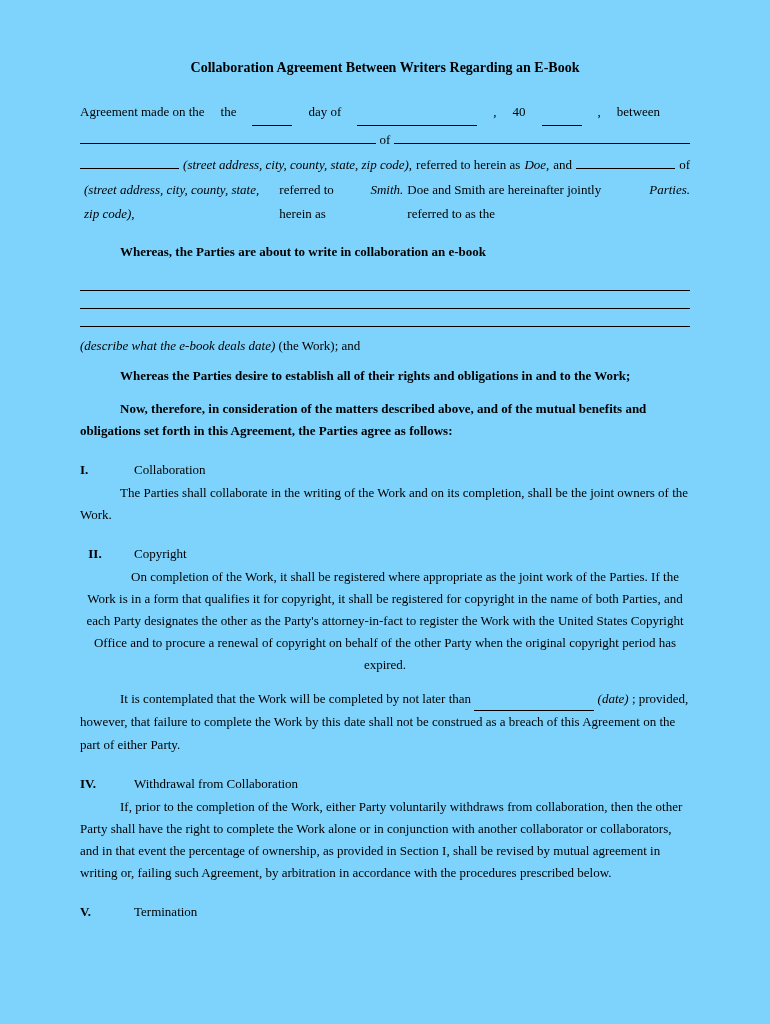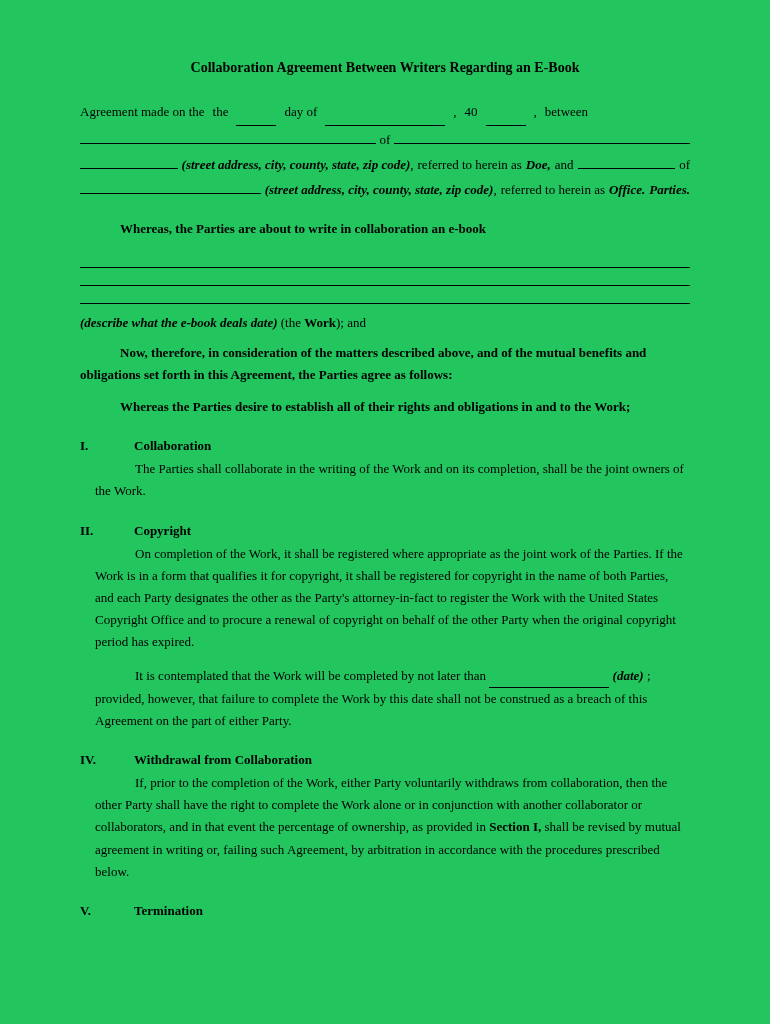--- a/index.html
+++ b/index.html
@@ -13,21 +13,21 @@
       display: flex;
       justify-content: center;
       align-items: flex-start;
       min-height: 100vh;
       font-family: 'Times New Roman', Times, serif;
     }
 
     .page {
       width: 770px;
       min-height: 1024px;
-      background: #22c55e;
+      background: #7dd3fc;
       padding: 60px 80px 60px 80px;
       box-shadow: 0 2px 8px rgba(0,0,0,0.2);
     }
 
     .doc-title {
       text-align: center;
       font-size: 14px;
       font-weight: bold;
       margin-bottom: 24px;
     }
@@ -46,25 +46,25 @@
 
     .full-line {
       display: block;
       border-bottom: 1px solid #000;
       width: 100%;
       margin: 4px 0;
     }
 
     .italic-bold {
       font-style: italic;
-      font-weight: bold;
+      font-weight: normal;
     }
 
     .bold {
-      font-weight: bold;
+      font-weight: normal;
     }
 
     .whereas-para {
       font-size: 13px;
       line-height: 1.7;
       text-indent: 40px;
       margin-bottom: 10px;
       font-weight: bold;
     }
 
@@ -91,37 +91,36 @@
     .section-num {
       font-weight: bold;
       min-width: 30px;
     }
 
     .section-body {
       font-size: 13px;
       line-height: 1.7;
       text-indent: 40px;
       margin-bottom: 8px;
-      margin-left: 15px;
     }
 
     .intro-block {
       font-size: 13px;
       line-height: 1.8;
     }
   </style>
 </head>
 <body>
 
 <div class="page">
 
   <div class="doc-title">Collaboration Agreement Between Writers Regarding an E-Book</div>
 
   <div class="intro-block">
-    <div style="display:flex; flex-wrap:wrap; align-items:baseline; gap:8px; line-height:1.9; font-size:13px;">
+    <div style="display:flex; flex-wrap:wrap; align-items:baseline; gap:16px; line-height:1.9; font-size:13px;">
       <span>Agreement made on the</span>
       <span>the</span>
       <span class="inline-blank">&nbsp;&nbsp;&nbsp;&nbsp;&nbsp;</span>
       <span>day of</span>
       <span class="inline-blank-medium">&nbsp;</span>,
       <span>40</span><span class="inline-blank">&nbsp;&nbsp;&nbsp;</span>,
       <span>between</span>
     </div>
 
     <div style="display:flex; align-items:baseline; gap:4px; margin-top:2px; font-size:13px;">
@@ -137,53 +136,54 @@
       <span class="italic-bold">Doe,</span>
       <span>and</span>
       <span class="full-line" style="flex:1;"></span>
       <span>of</span>
     </div>
 
     <div style="display:flex; align-items:baseline; gap:4px; margin-top:2px; font-size:13px;">
       <span class="full-line" style="flex:2;"></span>
       <span><span class="italic-bold">(street address, city, county, state, zip code)</span>,</span>
       <span>referred to herein as</span>
-      <span class="italic-bold">Office.</span>
+      <span class="italic-bold">Smith.</span>
+      <span>Doe and Smith are hereinafter jointly referred to as the</span>
       <span class="italic-bold">Parties.</span>
     </div>
   </div>
 
   <div style="height:16px;"></div>
 
   <div class="whereas-para">Whereas, the Parties are about to write in collaboration an e-book</div>
 
   <div class="blank-lines-area">
     <span class="blank-line"></span>
     <span class="blank-line"></span>
     <span class="blank-line"></span>
   </div>
 
   <div style="font-size:13px; line-height:1.7; margin-bottom:8px;">
     <span class="italic-bold">(describe what the e-book deals date)</span>
     <span> (the <span class="bold">Work</span>); and</span>
   </div>
 
+  <div class="whereas-para">Whereas the Parties desire to establish all of their rights and obligations in and to the Work;</div>
+
   <div class="whereas-para">Now, therefore, in consideration of the matters described above, and of the mutual benefits and obligations set forth in this Agreement, the Parties agree as follows:</div>
-
-  <div class="whereas-para">Whereas the Parties desire to establish all of their rights and obligations in and to the Work;</div>
 
   <div style="margin-top:16px;">
     <div class="section-heading">
       <span class="section-num">I.</span>
       <span class="bold">Collaboration</span>
     </div>
     <div class="section-body">The Parties shall collaborate in the writing of the Work and on its completion, shall be the joint owners of the Work.</div>
   </div>
 
-  <div style="margin-top:12px;">
+  <div style="margin-top:12px;text-align:center;">
     <div class="section-heading">
       <span class="section-num">II.</span>
       <span class="bold">Copyright</span>
     </div>
     <div class="section-body">On completion of the Work, it shall be registered where appropriate as the joint work of the Parties. If the Work is in a form that qualifies it for copyright, it shall be registered for copyright in the name of both Parties, and each Party designates the other as the Party's attorney-in-fact to register the Work with the United States Copyright Office and to procure a renewal of copyright on behalf of the other Party when the original copyright period has expired.</div>
   </div>
 
   <div style="margin-top:12px;">
     <div class="section-body">
       <span>It is contemplated that the Work will be completed by not later than</span>

